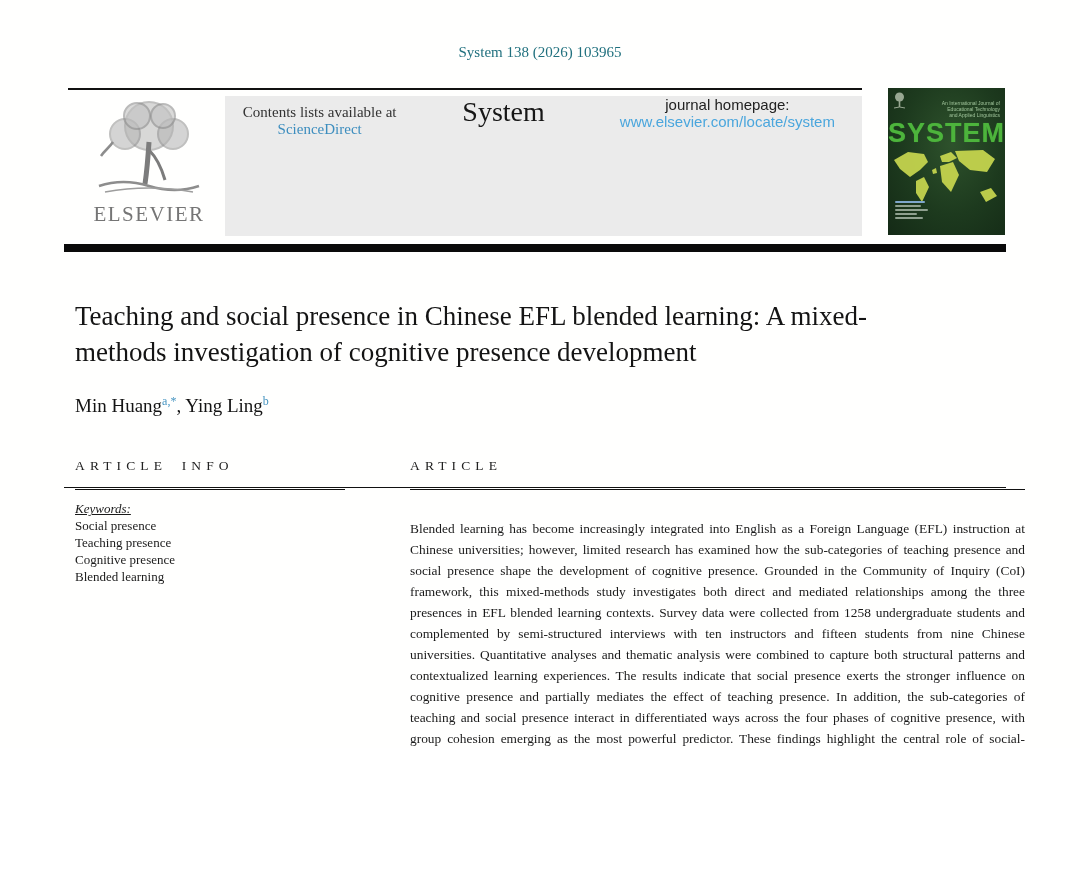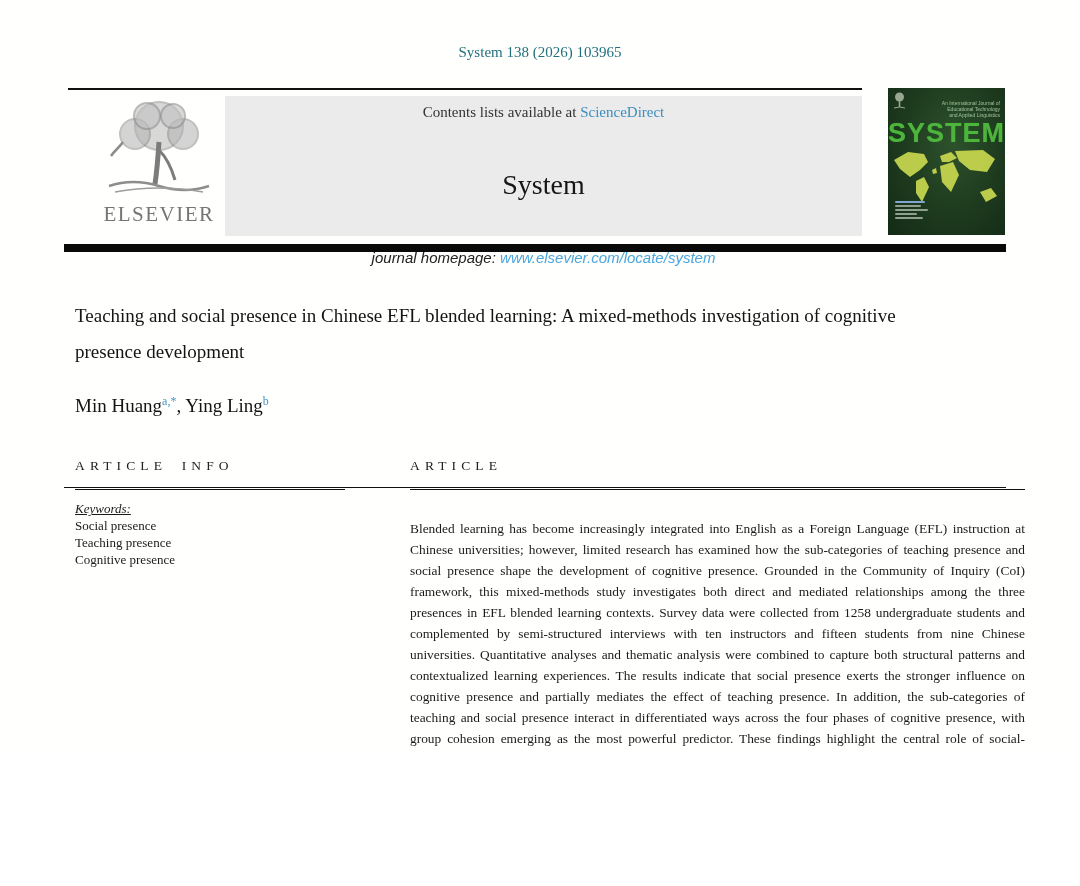--- a/index.html
+++ b/index.html
@@ -11,38 +11,38 @@
     font-family:"Liberation Serif", serif;
     color:#1a1a1a;
   }
   
   .citation{
     position:absolute;top:44px;left:0;width:100%;
     text-align:center;font-size:15px;color:#20707e;
   }
   
   .rule-thin-top{position:absolute;top:88px;left:68px;width:794px;height:2px;background:#111;}
-  .elsevier-logo{position:absolute;top:96px;left:88px;width:142px;height:140px;}
+  .elsevier-logo{position:absolute;top:96px;left:78px;width:142px;height:140px;}
   .elsevier-logo svg{display:block;margin:0 auto;}
   .elsevier-label{
     text-align:center;font-size:21px;letter-spacing:1.5px;color:#757575;margin-top:2px;
   }
   .journal-box{
     position:absolute;top:96px;left:225px;width:637px;height:140px;
     background:#ebebeb;
-    display:flex;flex-direction:column;justify-content:space-between;
+    display:flex;flex-direction:row;justify-content:space-between;
     text-align:center;
     gap:48px;
   }
   .contents-line{font-size:15px;color:#333;margin-top:8px;}
   .link-sd{color:#3c8dbe;}
   .journal-name{font-size:28px;color:#161616;}
   .homepage-line{
     font-family:"Liberation Sans", sans-serif;
-    font-size:15px;color:#222;margin-bottom:11px;font-style:italic;
+    font-size:15px;color:#222;margin-bottom:11px;
   }
   .link-homepage{color:#4aa6dd;}
   
   .cover{
     position:absolute;top:88px;left:888px;width:117px;height:147px;
     background:radial-gradient(ellipse at 55% 38%, #2e522c 0%, #1d3a1e 55%, #142a16 100%);
     overflow:hidden;
   }
   .cover-tree{position:absolute;top:4px;left:5px;width:13px;height:18px;opacity:.8;}
   .cover-subtitle{
@@ -57,21 +57,21 @@
     color:#4db43c;text-shadow:0 0 1px #2f7d2a;
   }
   .cover-map{position:absolute;top:62px;left:0;}
   .cover-editors{position:absolute;left:7px;bottom:14px;}
   .cover-editors .bar{height:2px;margin-bottom:2px;background:#8fa08f;border-radius:1px;}
   .cover-editors .bar.blue{background:#7fa7cc;}
   .rule-thick{position:absolute;top:244px;left:64px;width:942px;height:8px;background:#0a0a0a;}
   
   .title{
     margin:298px 75px 0 75px;max-width:880px;
-    font-size:19px;line-height:36px;color:#141414;
+    font-size:27px;line-height:36px;color:#141414;
   }
   .authors{margin:24px 75px 0 75px;font-size:19px;color:#141414;}
   .authors sup{font-size:12px;color:#4795c1;}
   .affiliations{margin:15px 75px 0 75px;font-size:13px;font-style:italic;line-height:19px;color:#222;}
   .affiliations sup{font-size:9px;font-style:normal;color:#222;}
   .rule-mid{position:absolute;top:487px;left:64px;width:942px;height:1px;background:#111;}
   
   .columns{display:flex;margin:0 0 0 75px;gap:20px;}
   .col-left{width:270px;margin-right:45px;}
   .col-right{width:615px;}
@@ -168,20 +168,21 @@
 
   <div class="columns">
     <div class="col-left">
       <div class="section-heading">ARTICLE INFO</div>
       <div class="heading-rule"></div>
       <div class="keywords">
         <div class="keywords-label">Keywords:</div>
         <div>Social presence</div>
         <div>Teaching presence</div>
         <div>Cognitive presence</div>
+        <div>Blended learning</div>
       </div>
     </div>
     <div class="col-right">
       <div class="section-heading">ARTICLE</div>
       <div class="heading-rule"></div>
       <div class="abstract-text">Blended learning has become increasingly integrated into English as a Foreign Language (EFL) instruction at Chinese universities; however, limited research has examined how the sub-categories of teaching presence and social presence shape the development of cognitive presence. Grounded in the Community of Inquiry (CoI) framework, this mixed-methods study investigates both direct and mediated relationships among the three presences in EFL blended learning contexts. Survey data were collected from 1258 undergraduate students and complemented by semi-structured interviews with ten instructors and fifteen students from nine Chinese universities. Quantitative analyses and thematic analysis were combined to capture both structural patterns and contextualized learning experiences. The results indicate that social presence exerts the stronger influence on cognitive presence and partially mediates the effect of teaching presence. In addition, the sub-categories of teaching and social presence interact in differentiated ways across the four phases of cognitive presence, with group cohesion emerging as the most powerful predictor. These findings highlight the central role of social-emotional dynamics in supporting cognitive engagement in EFL blended learning. This study extends the CoI framework by offering discipline-sensitive evidence and offers pedagogical implications for the design of effective EFL blended learning in higher education.</div>
     </div>
   </div>
 
   <div class="rule-bottom"></div>

